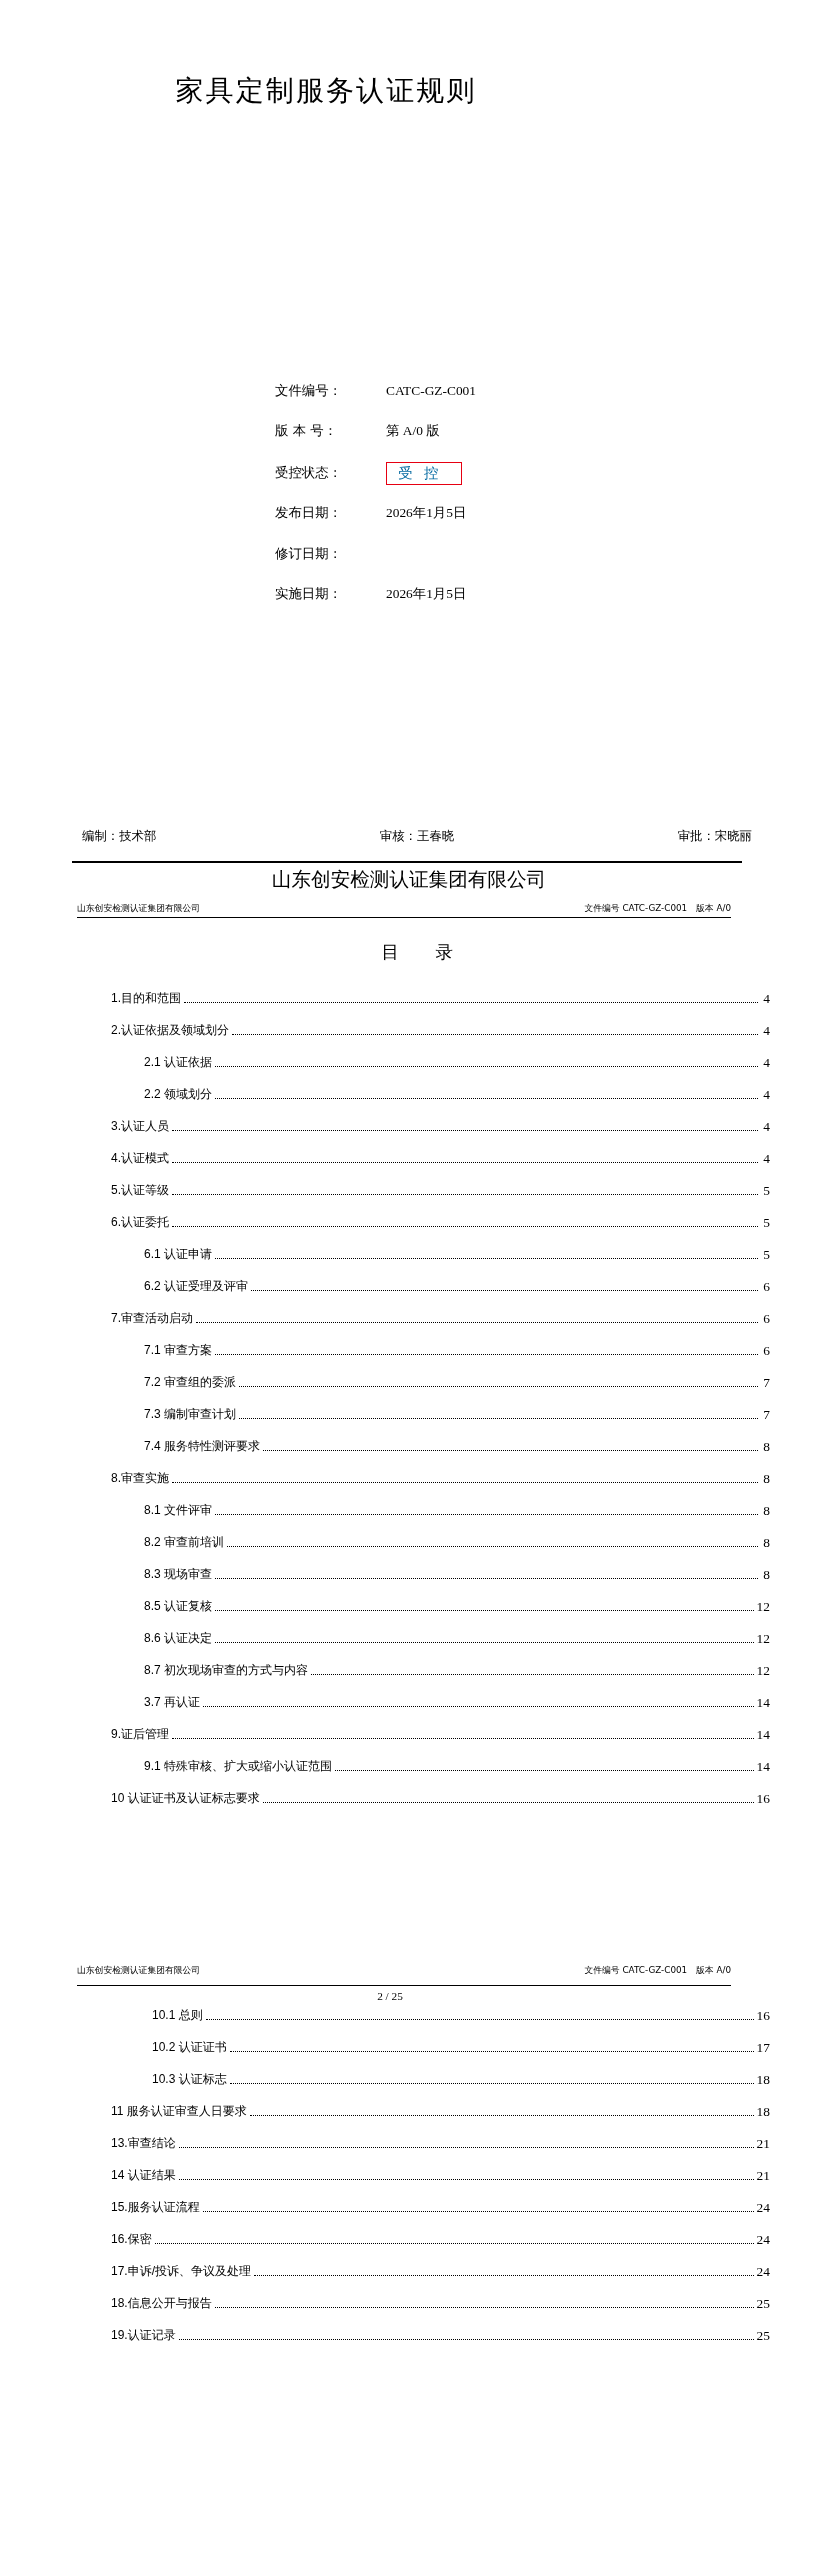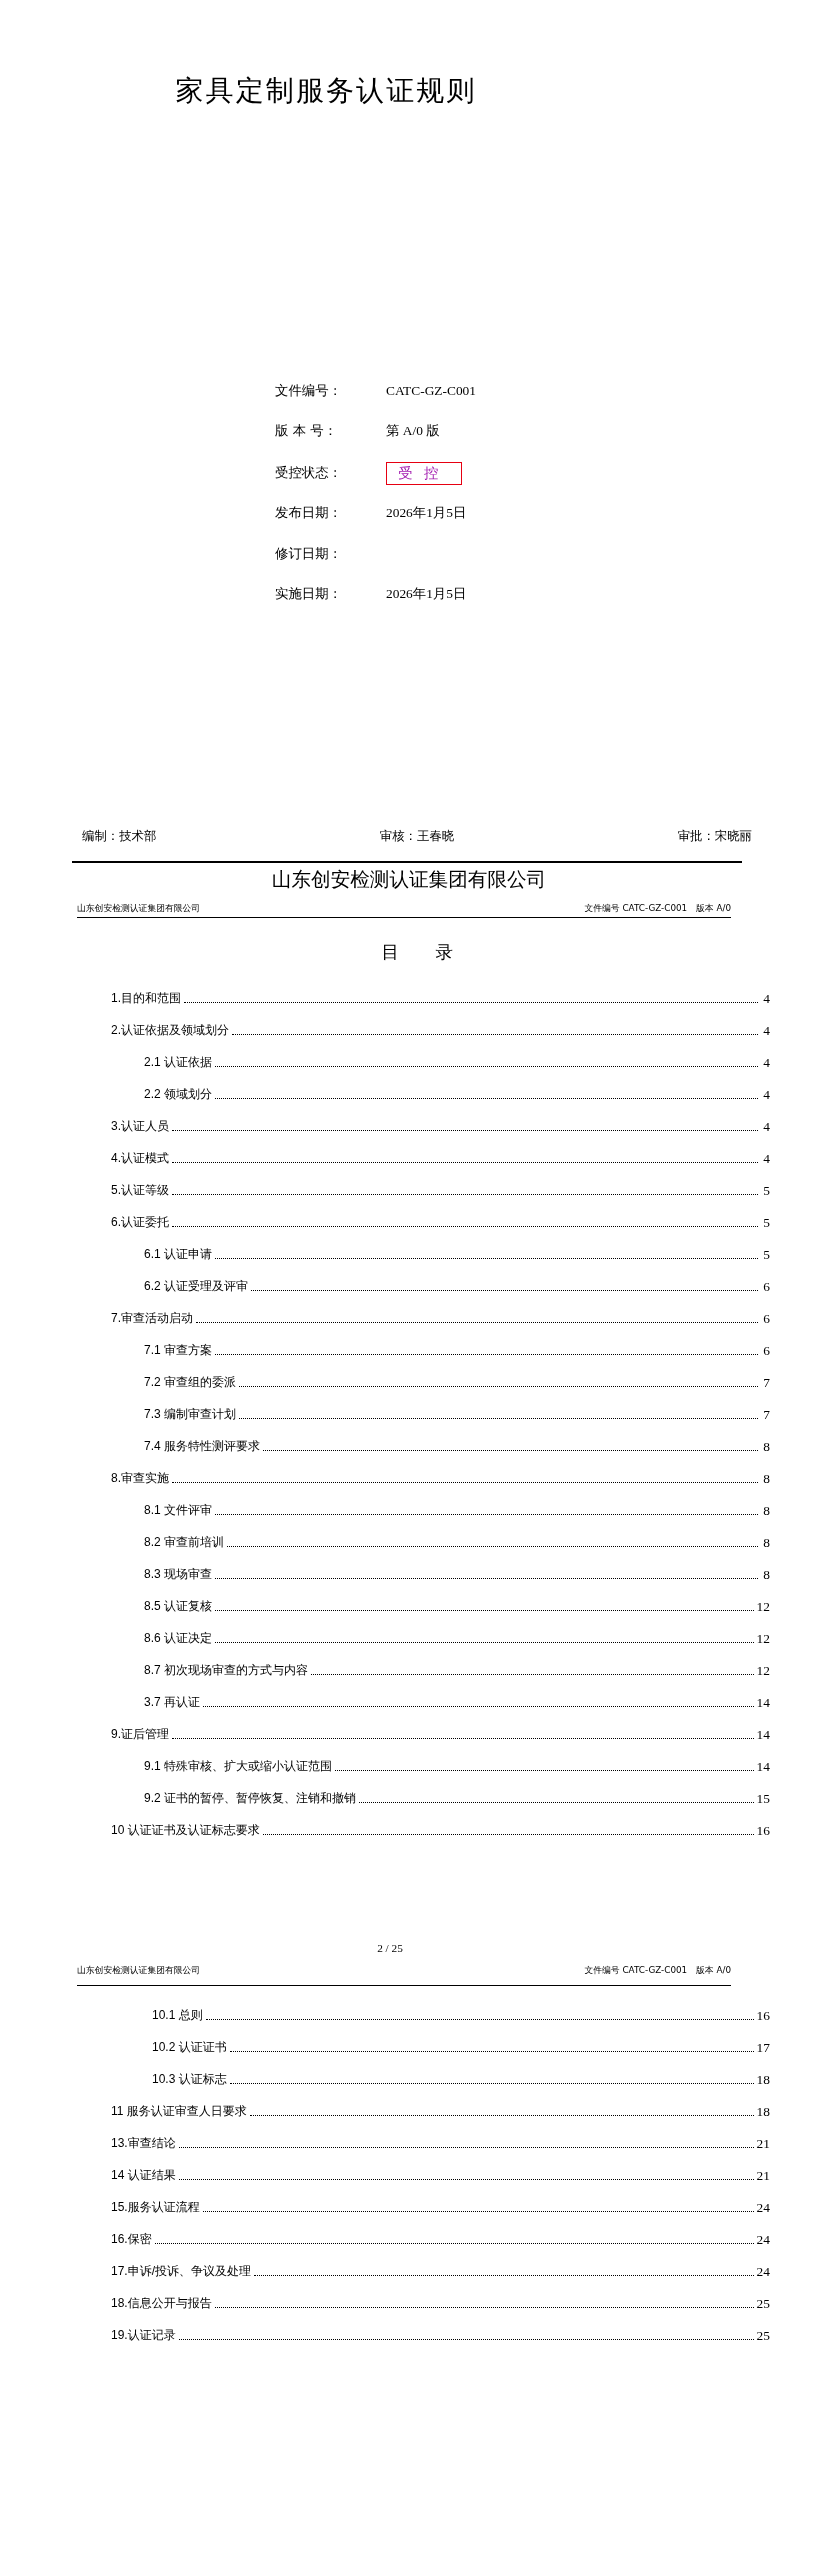--- a/index.html
+++ b/index.html
@@ -2,38 +2,38 @@
 <html style="font-size:8.2px"><head>
 <meta charset="utf-8">
 <style>
   html, body { margin: 0; padding: 0; background: #ffffff; }
   body { width: 818px; height: 3095px; position: relative; font-family: "DejaVu Serif", "Liberation Serif", serif; color: #000; overflow: hidden; }
   .abs { position: absolute; }
   .cover-title { top: 72px; left: 0; width: 652px; text-align: center; font-size: 28px; letter-spacing: 2.1px; font-family: "DejaVu Sans", sans-serif; }
   .meta-row { left: 275px; width: 361px; height: 20.6px; display: flex; align-items: center; font-size: 13.4px; }
   .meta-label { width: 111px; }
   .meta-value { flex: 1; font-family: "Liberation Serif", "DejaVu Serif", serif; }
-  .stamp { display: inline-block; border: 1.5px solid #e60012; color: #a21caf; padding: 0 11.3px; height: 21.6px; line-height: 21.6px; font-size: 14.4px; letter-spacing: 11.3px; }
+  .stamp { display: inline-block; border: 1.5px solid #e60012; color: #0369a1; padding: 0 11.3px; height: 21.6px; line-height: 21.6px; font-size: 14.4px; letter-spacing: 11.3px; }
   .sign-row { top: 828px; left: 82px; width: 670px; display: flex; justify-content: space-between; font-size: 12.4px; font-family: "DejaVu Sans", sans-serif; }
   .sign-item { width: 206px; }
   .sign-item.mid { text-align: center; }
   .sign-item.right { text-align: right; }
   .rule-thick { left: 72px; width: 670px; height: 1.5px; background: #000; }
   .company-big { top: 866px; left: 0; width: 818px; text-align: center; font-size: 19.6px; font-family: "DejaVu Sans", sans-serif; }
   .running-header { left: 77px; width: 654px; display: flex; justify-content: space-between; font-size: 8.8px; font-family: "DejaVu Sans", sans-serif; }
   .rule-thin { left: 77px; width: 654px; height: 1px; background: #000; }
   .toc-title { top: 940px; left: 16px; width: 818px; text-align: center; font-size: 17.5px; letter-spacing: 15.5px; font-family: "DejaVu Sans", sans-serif; }
   .toc { left: 111px; width: 659px; }
   .toc-row { display: flex; align-items: flex-end; height: 32px; font-size: 12.4px; box-sizing: border-box; padding-bottom: 4.1px; }
   .toc-row.level-2 { padding-left: 33px; }
   .toc-row.level-3 { padding-left: 41px; }
   .toc-label { white-space: nowrap; font-family: Liberation Sans, sans-serif; font-size: 12px; }
   .toc-dots { flex: 1; border-bottom: 1.5px dotted #000; margin: 0 3.1px 3.6px 3.1px; height: 0; }
   .toc-page { white-space: nowrap; font-family: "Liberation Serif", "DejaVu Serif", serif; font-size: 13.4px; min-width: 9.3px; text-align: right; }
-  .page-num { left: 0; width: 780px; text-align: center; font-size: 11.3px; font-family: "Liberation Serif", "DejaVu Serif", serif; }
+  .page-num { left: 0; width: 780px; text-align: center; font-size: 11.3px; font-family: "Liberation Serif", "DejaVu Serif", serif; margin-top: 48px; }
 </style>
 </head>
 <body>
 
 <div class="abs cover-title">家具定制服务认证规则</div>
 
 <div class="abs meta-row" style="top:381px">
   <span class="meta-label">文件编号：</span>
   <span class="meta-value">CATC-GZ-C001</span>
 </div>
@@ -193,25 +193,20 @@
     <div class="toc-row level-1">
       <span class="toc-label">9.证后管理</span>
       <span class="toc-dots"></span>
       <span class="toc-page">14</span>
     </div>
     <div class="toc-row level-2">
       <span class="toc-label">9.1 特殊审核、扩大或缩小认证范围</span>
       <span class="toc-dots"></span>
       <span class="toc-page">14</span>
     </div>
-    <div class="toc-row level-2">
-      <span class="toc-label">9.2 证书的暂停、暂停恢复、注销和撤销</span>
-      <span class="toc-dots"></span>
-      <span class="toc-page">15</span>
-    </div>
     <div class="toc-row level-1">
       <span class="toc-label">10 认证证书及认证标志要求</span>
       <span class="toc-dots"></span>
       <span class="toc-page">16</span>
     </div>
   </div>
 
 <div class="abs page-num" style="top:1942px">2 / 25</div>
 
 <div class="abs running-header" style="top:1965px">

